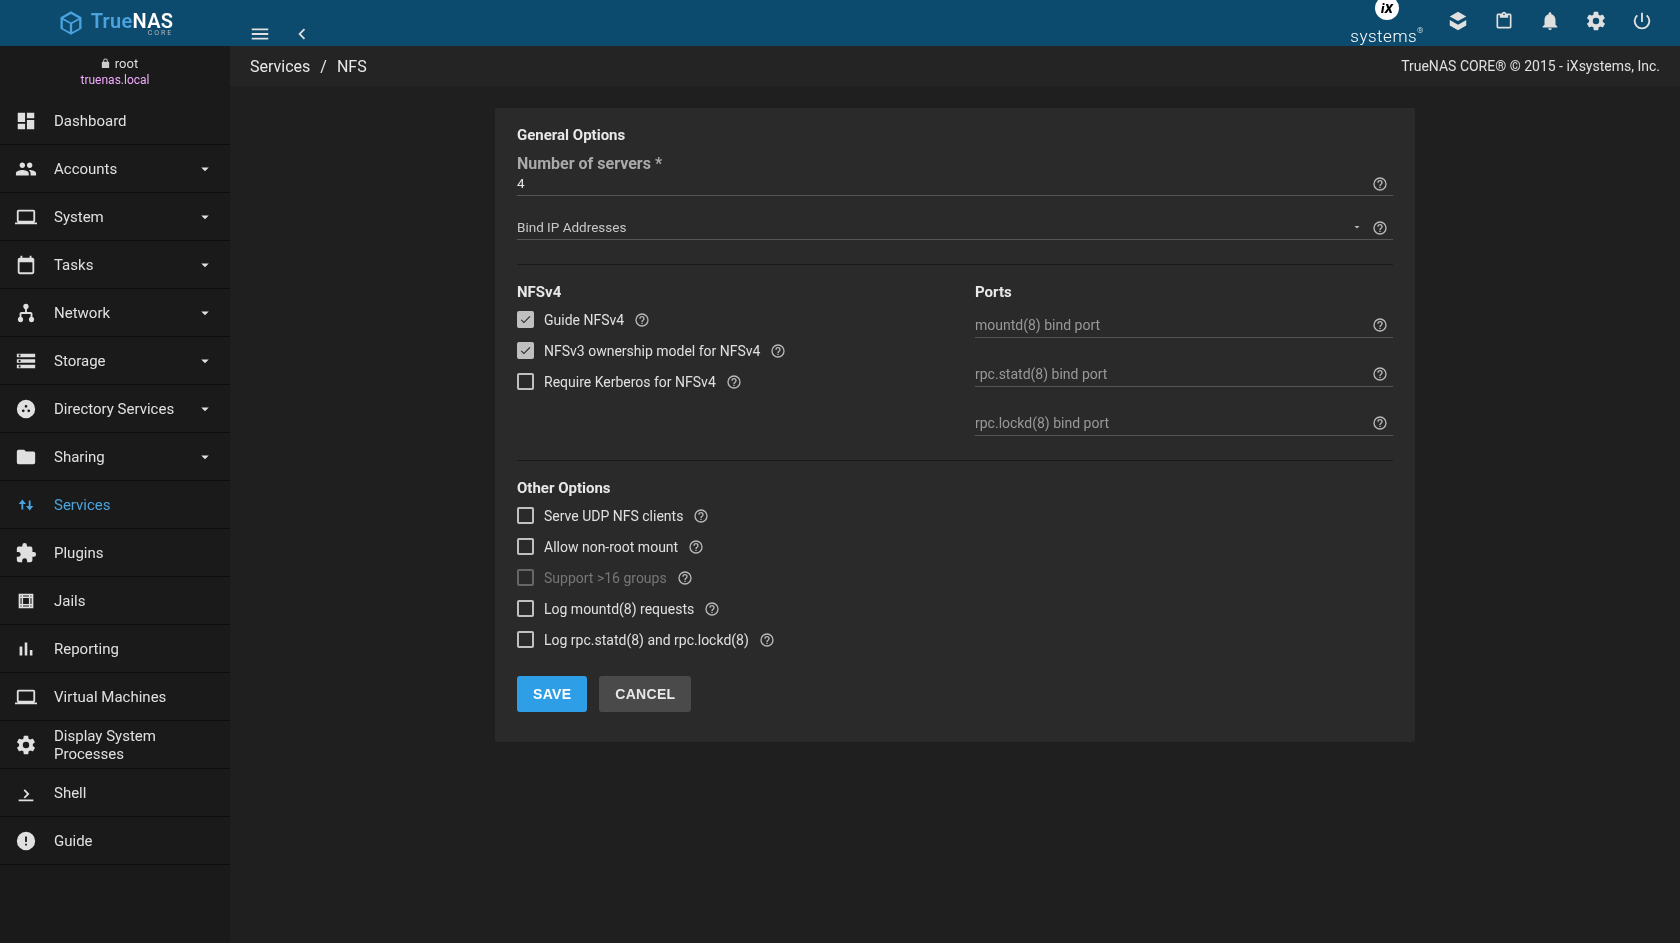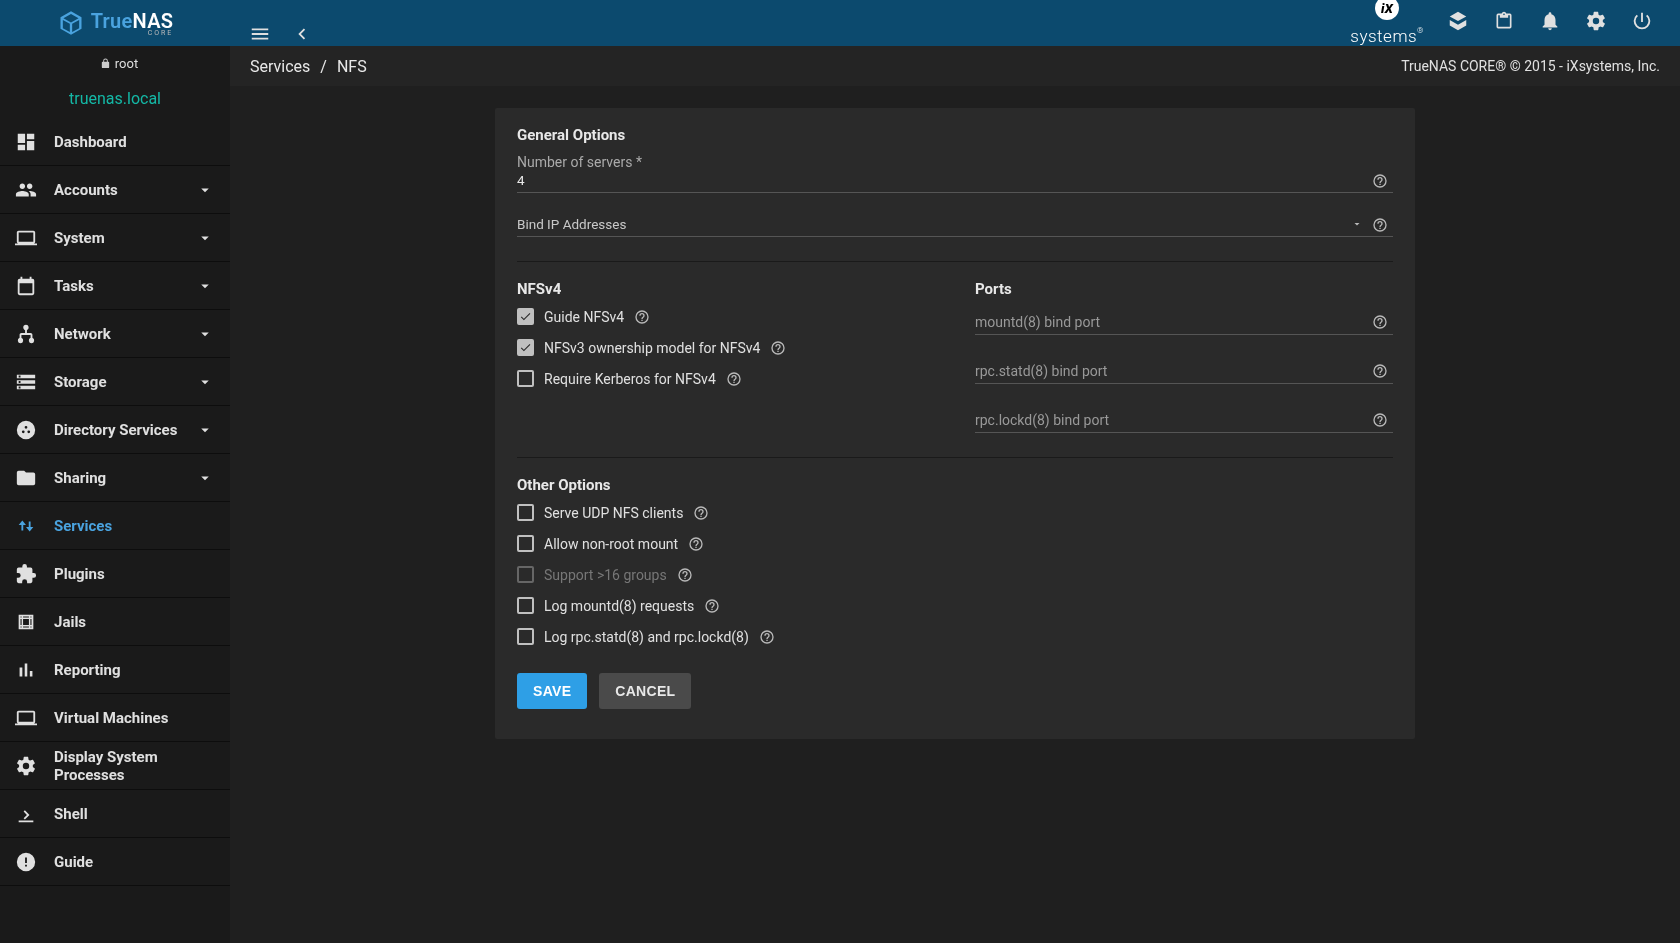--- a/index.html
+++ b/index.html
@@ -45,37 +45,37 @@
   .layout { display:flex; height: calc(943px - 46px); }
   .sidebar {
     width: 230px;
     background: #1a1a1a;
     display:flex;
     flex-direction:column;
     overflow-y:auto;
   }
   .user-block { text-align:center; padding:10px 0 10px; font-size:13px; color:#c8c8c8;}
   .user-line1 { display:flex; align-items:center; justify-content:center; gap:4px; font-size:13px; color:#ddd;margin-left:8px;}
-  .user-line2 { font-size:16px; color:#14b8a6; margin-top:18px;}
+  .user-line2 { font-size:12px; color:#f0abfc; margin-top:2px;}
   .nav-list { list-style:none; }
   .nav-item {
     display:flex;
     align-items:center;
     height:48px;
     padding: 0 16px 0 14px;
     font-size:15px;
     color:#e0e0e0;
     cursor:pointer;
     border-bottom: 1px solid #0d0d0d;
     gap:16px;
   }
   .nav-item.active { color:#4aa3df; }
   .nav-icon { width:24px; height:24px; display:flex; align-items:center; justify-content:center; flex-shrink:0;}
   .nav-icon svg { fill: currentColor; }
-  .nav-label { flex:1;font-weight:bold; }
+  .nav-label { flex:1; }
   .nav-chevron { width:18px; height:18px; display:flex; align-items:center; justify-content:center;}
   .nav-chevron svg { fill:#e0e0e0; width:18px; height:18px;}
 
   
   .content { flex:1; background:#1f1f1f; display:flex; flex-direction:column; overflow:auto;}
   .breadcrumb-bar {
     height:40px;
     background:#242424;
     display:flex;
     align-items:center;
@@ -92,21 +92,21 @@
     width: 920px;
     background:#2a2a2a;
     border-radius:2px;
     padding: 18px 22px 30px;
   }
   .section-title { font-size:15px; font-weight:700; color:#e8e8e8; margin-bottom:10px;}
   .section { padding-bottom:20px; border-bottom:1px solid #1a1a1a; margin-bottom:18px;}
   .section.last { border-bottom:none; margin-bottom:0; padding-bottom:0;}
   
   .field { position:relative; margin-bottom:22px;}
-  .field .label { font-size:14px; color:#aaa; font-weight:400; display:block; margin-bottom:2px;margin-top:9px;}
+  .field .label { font-size:16px; color:#aaa; font-weight:700; display:block; margin-bottom:2px;margin-top:9px;}
   .field .value-row { display:flex; align-items:center; border-bottom:1px solid #555; padding-bottom:2px; }
   .field .value { flex:1; font-size:13.5px; color:#e8e8e8; min-height:18px;}
   .field .help { width:26px; display:flex; align-items:center; justify-content:center; color:#b9b9b9; cursor:pointer;}
   .field .help svg { width:16px; height:16px; fill:currentColor;}
   .field .dropdown-arrow { color:#b9b9b9; margin-right:4px;}
   .field .dropdown-arrow svg { width:12px; height:12px; fill:currentColor;}
 
   .two-col { display:flex; gap:40px;}
   .two-col > div { flex:1; }
 

